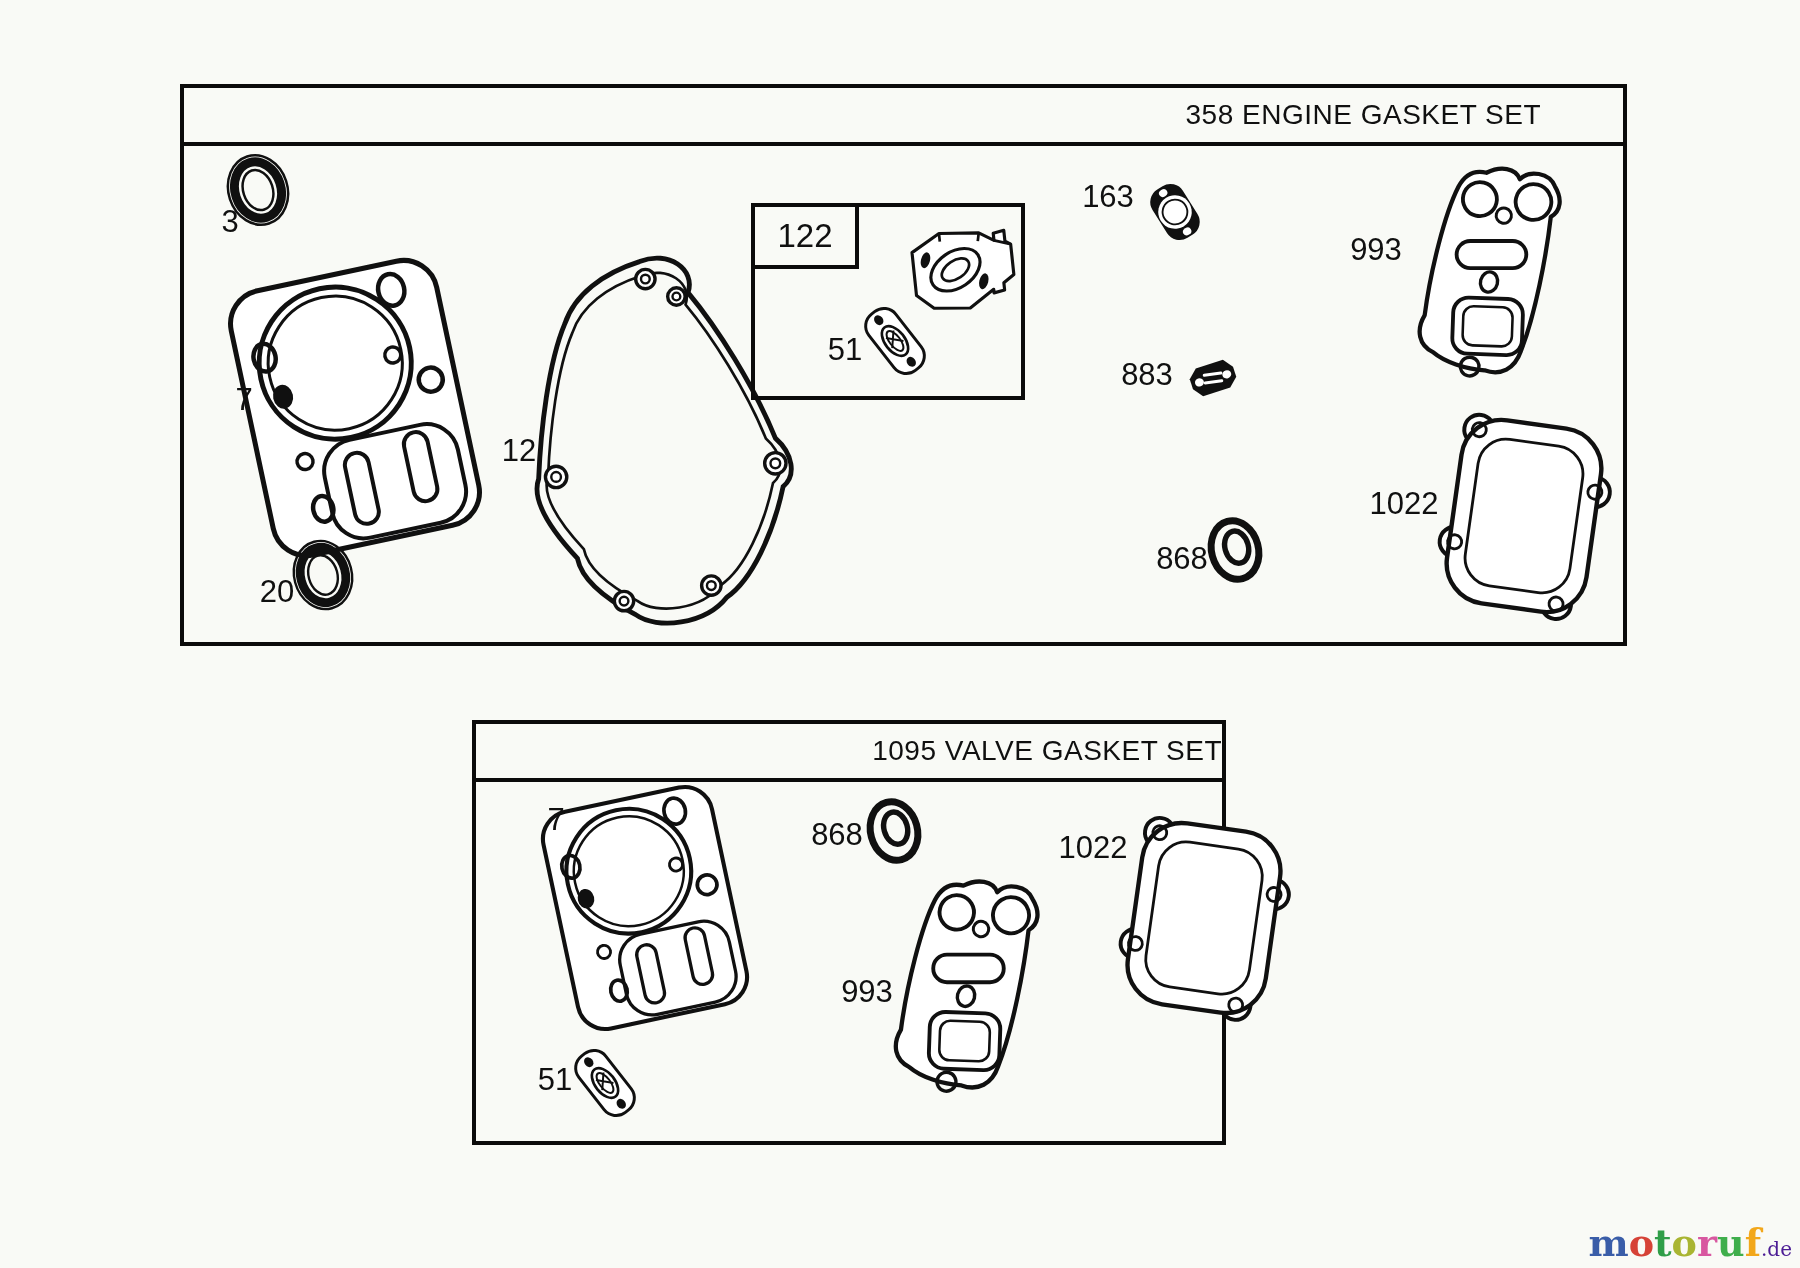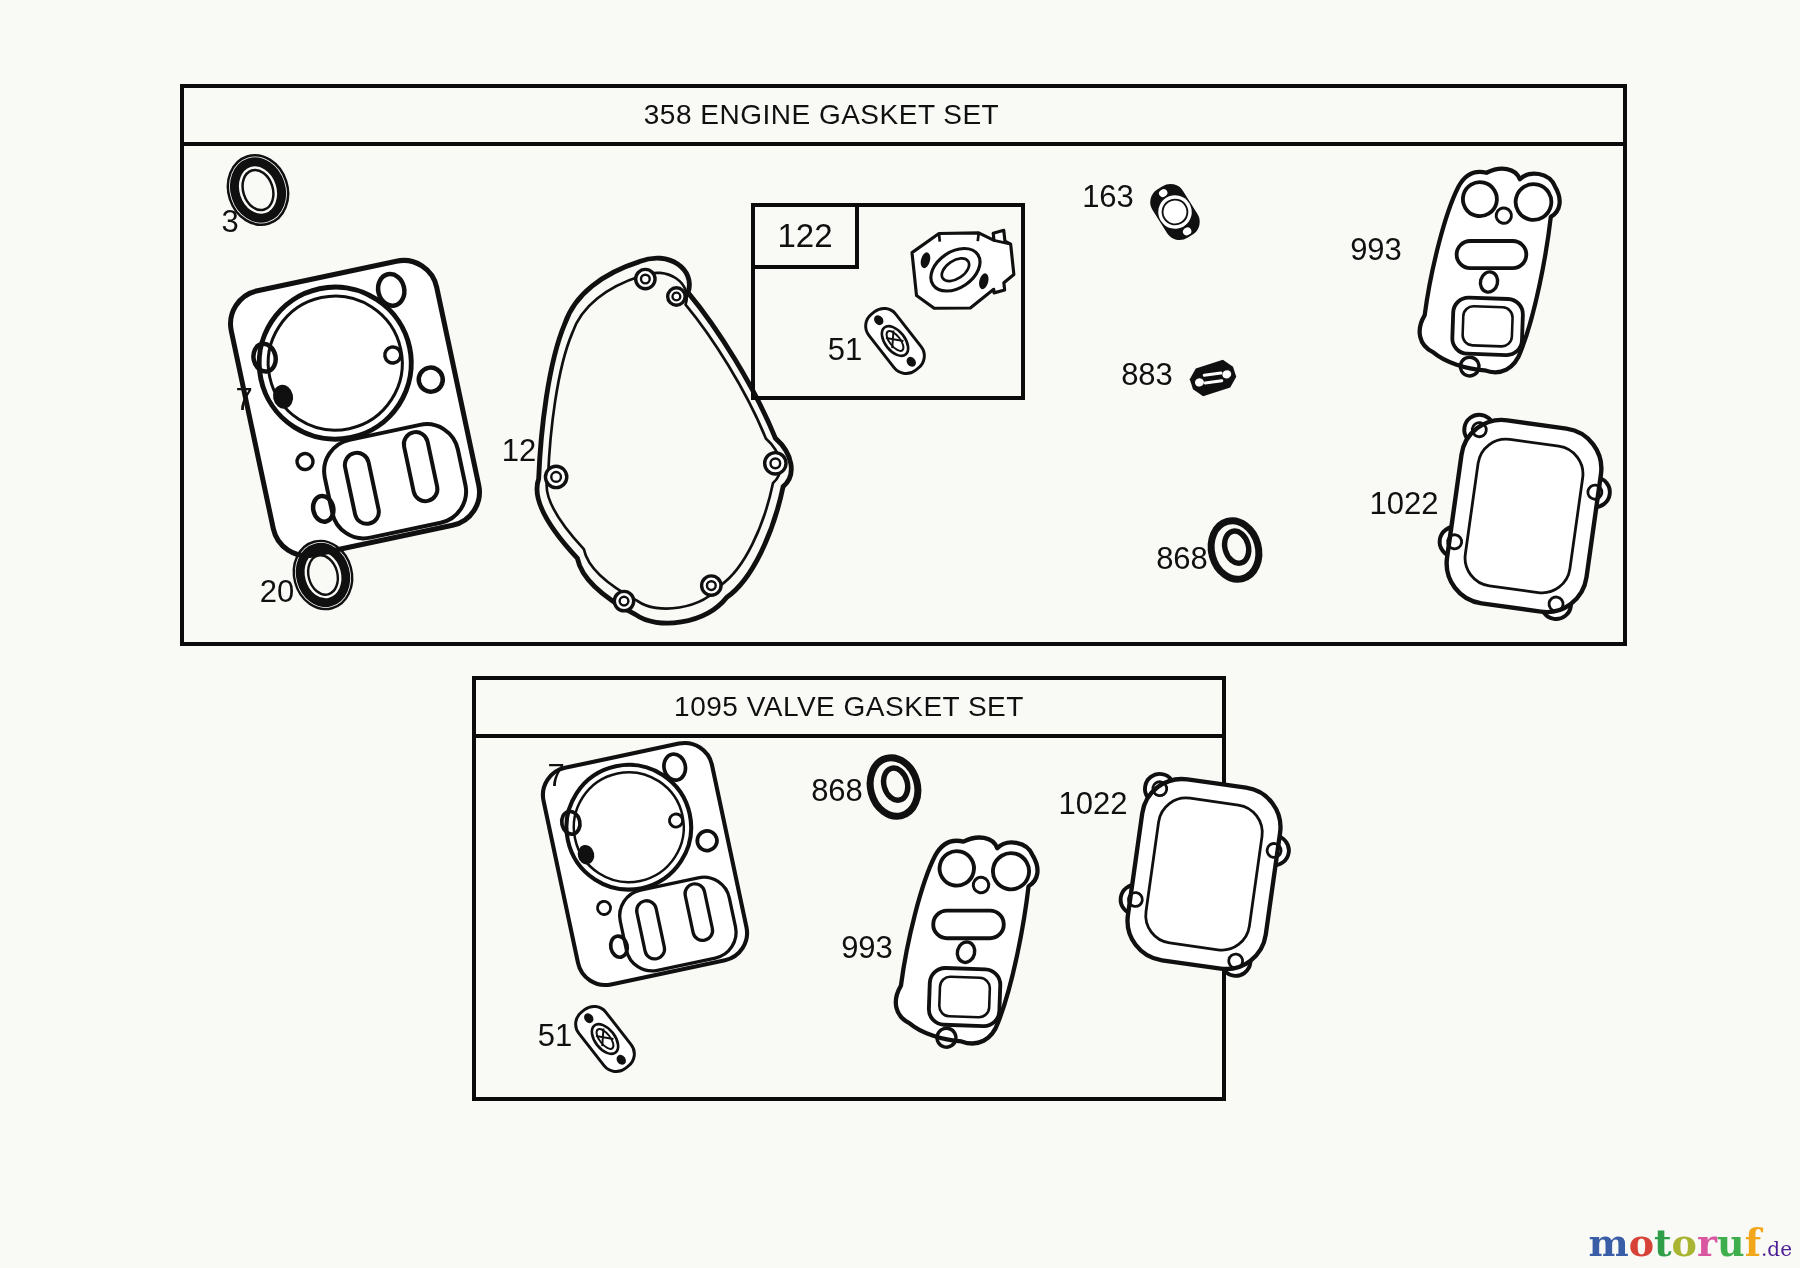--- a/index.html
+++ b/index.html
@@ -1,22 +1,22 @@
 <!DOCTYPE html>
 <html><head>
 <meta charset="utf-8">
 <style>
   html,body{margin:0;padding:0;}
   .page{position:relative;width:1800px;height:1268px;background:#f9faf6;overflow:hidden;
         font-family:"Liberation Sans",sans-serif;color:#101010;}
   .box{position:absolute;border:4px solid #0b0b0b;box-sizing:border-box;display:flex;flex-direction:column;}
   .box-engine{left:180px;top:84px;width:1447px;height:562px;}
-  .box-valve{left:472px;top:676px;width:754px;height:425px;}
+  .box-valve{left:472px;top:720px;width:754px;height:425px;}
   .box-title{flex:0 0 auto;height:58px;border-bottom:4px solid #0b0b0b;box-sizing:border-box;
-             display:flex;align-items:center;justify-content:center;
+             display:flex;align-items:center;justify-content:flex-end;
              font-size:28px;letter-spacing:0.5px;color:#101010;}
   .box-engine .box-title span{transform:translateX(-82px);}
   .canvas{flex:1 1 auto;display:block;}
   .lbl{font-family:"Liberation Sans",sans-serif;font-size:31px;fill:#101010;text-anchor:middle;}
   .lbl-inset{font-size:33px;}
   .watermark{position:absolute;right:8px;bottom:6px;line-height:1;white-space:nowrap;
              font-family:"DejaVu Serif",serif;font-weight:bold;font-size:38px;}
   .wm-suffix{font-size:20px;font-weight:normal;color:#4c1d95;}
 </style>
 </head>

